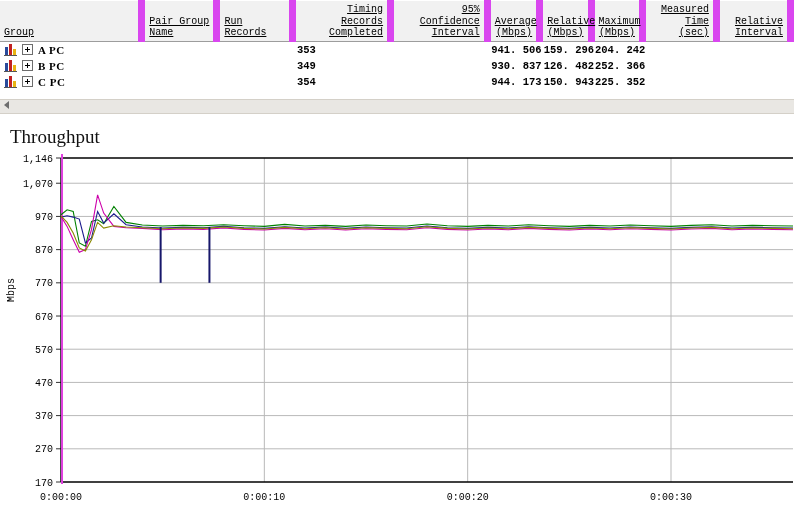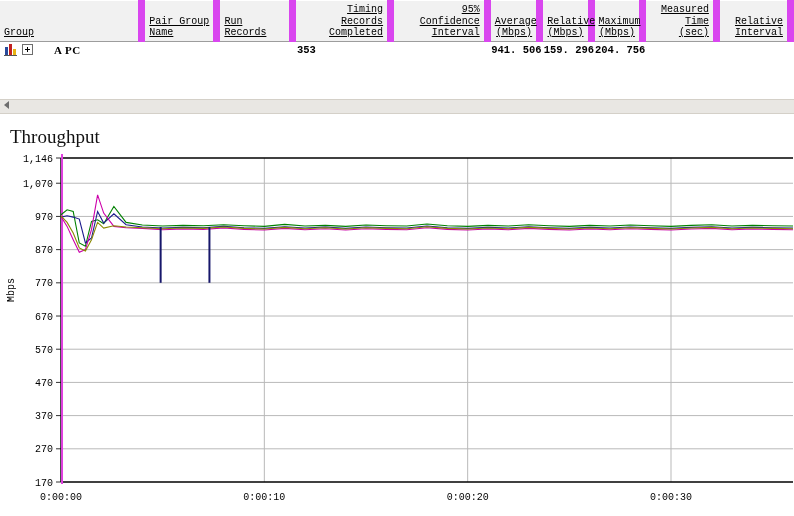--- a/index.html
+++ b/index.html
@@ -71,21 +71,21 @@
     width: 11px; height: 11px; flex: 0 0 11px;
     border: 1px solid #6d6d6d; background: #fdfdfd;
     position: relative; box-sizing: border-box;
   }
   .plusbox::before, .plusbox::after {
     content: ""; position: absolute; background: #000;
   }
   .plusbox::before { left: 2px; right: 2px; top: 4px; height: 1px; }
   .plusbox::after  { top: 2px; bottom: 2px; left: 4px; width: 1px; }
 
-  .grp-label { font-family: "Liberation Serif", serif; font-weight: bold; font-size: 11px; letter-spacing: .5px; margin-left: 16px;}
+  .grp-label { font-family: "Liberation Serif", serif; font-weight: bold; font-size: 11px; letter-spacing: .5px;}
 
   
   #hscroll {
     position: absolute; left: 0; bottom: 0; width: 794px; height: 15px;
     background: #d4d0c8;
     border-top: 1px solid #ffffff;
   }
   #hscroll .track {
     position: absolute; left: 0; top: 1px; height: 13px; width: 794px;
     background: #e9e7e3;
@@ -178,21 +178,67 @@
                 <span class="plusbox"></span>
                 <span class="grp-label">A  PC</span>
               </span>
             </td>
             <td class="grp"></td>
             <td class="grp"></td>
             <td class="num">353</td>
             <td class="num"></td>
             <td class="num">941. 506</td>
             <td class="num">159. 296</td>
-            <td class="num">204. 756</td>
+            <td class="num">204. 242</td>
+            <td class="num"></td>
+            <td class="num"></td>
+          </tr>
+          <tr>
+            <td class="grp">
+              <span class="grp-inner">
+                <span class="ico-bars">
+                  <i class="b1"></i>
+                  <i class="b2"></i>
+                  <i class="b3"></i>
+                  <span class="base"></span>
+                </span>
+                <span class="plusbox"></span>
+                <span class="grp-label">B  PC</span>
+              </span>
+            </td>
+            <td class="grp"></td>
+            <td class="grp"></td>
+            <td class="num">349</td>
+            <td class="num"></td>
+            <td class="num">930. 837</td>
+            <td class="num">126. 482</td>
+            <td class="num">252. 366</td>
+            <td class="num"></td>
+            <td class="num"></td>
+          </tr>
+          <tr>
+            <td class="grp">
+              <span class="grp-inner">
+                <span class="ico-bars">
+                  <i class="b1"></i>
+                  <i class="b2"></i>
+                  <i class="b3"></i>
+                  <span class="base"></span>
+                </span>
+                <span class="plusbox"></span>
+                <span class="grp-label">C  PC</span>
+              </span>
+            </td>
+            <td class="grp"></td>
+            <td class="grp"></td>
+            <td class="num">354</td>
+            <td class="num"></td>
+            <td class="num">944. 173</td>
+            <td class="num">150. 943</td>
+            <td class="num">225. 352</td>
             <td class="num"></td>
             <td class="num"></td>
           </tr>
         </tbody>
     </table>
 
     <div id="hscroll">
       <div class="track"></div>
       <div class="tiny-arrow"></div>
     </div>

